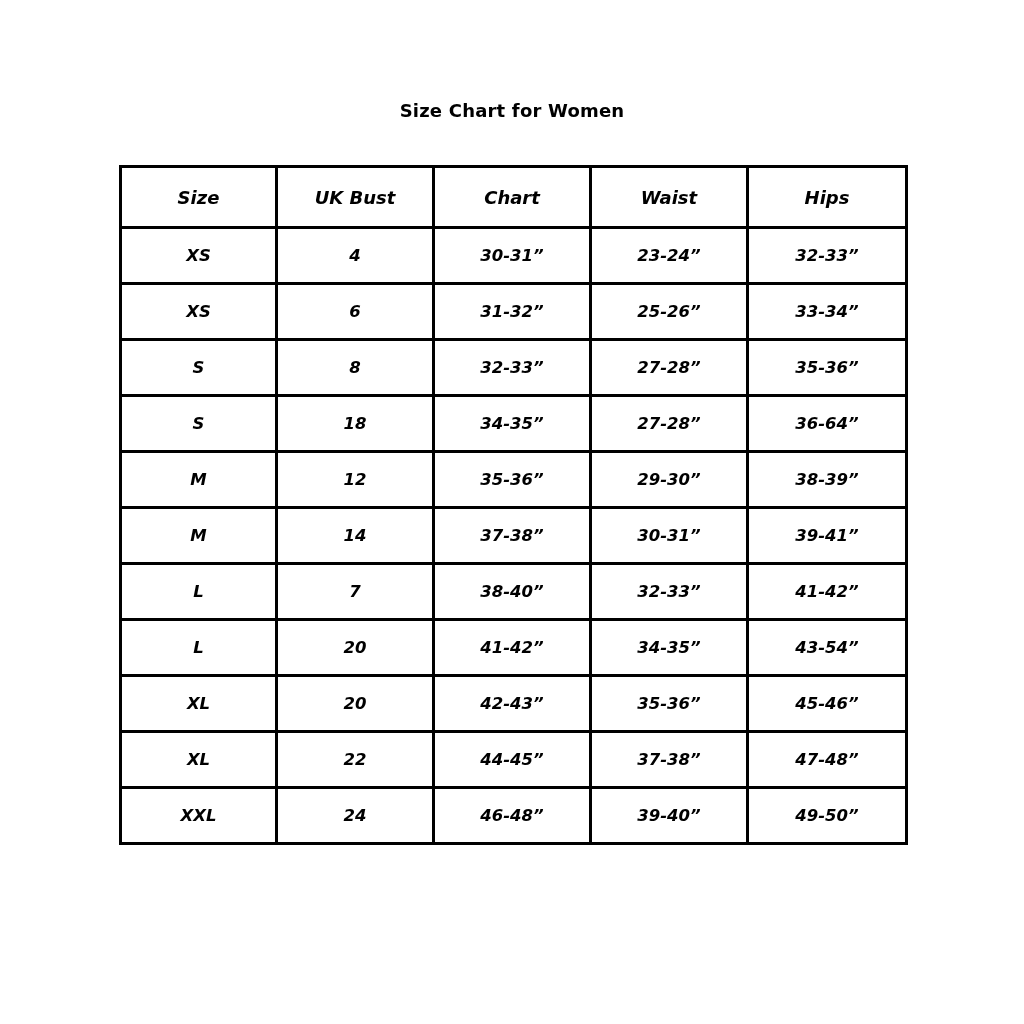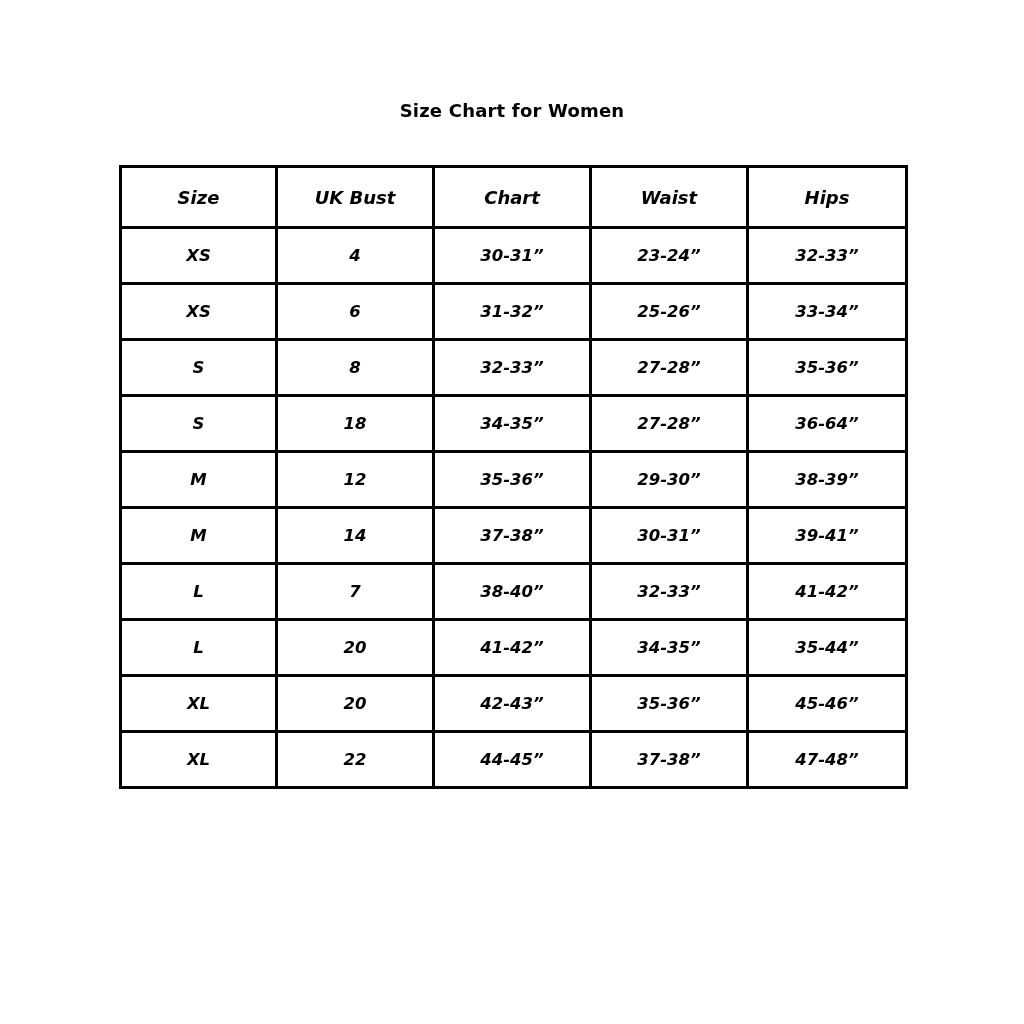--- a/index.html
+++ b/index.html
@@ -135,33 +135,40 @@
           <td>7</td>
           <td>38-40”</td>
           <td>32-33”</td>
           <td>41-42”</td>
         </tr>
         <tr>
           <td>L</td>
           <td>20</td>
           <td>41-42”</td>
           <td>34-35”</td>
-          <td>35-44”</td>
+          <td>43-54”</td>
         </tr>
         <tr>
           <td>XL</td>
           <td>20</td>
           <td>42-43”</td>
           <td>35-36”</td>
           <td>45-46”</td>
         </tr>
         <tr>
           <td>XL</td>
           <td>22</td>
           <td>44-45”</td>
           <td>37-38”</td>
           <td>47-48”</td>
         </tr>
+        <tr>
+          <td>XXL</td>
+          <td>24</td>
+          <td>46-48”</td>
+          <td>39-40”</td>
+          <td>49-50”</td>
+        </tr>
       </tbody>
     </table>
   </div>
 
 </div>
 
 </body></html>

